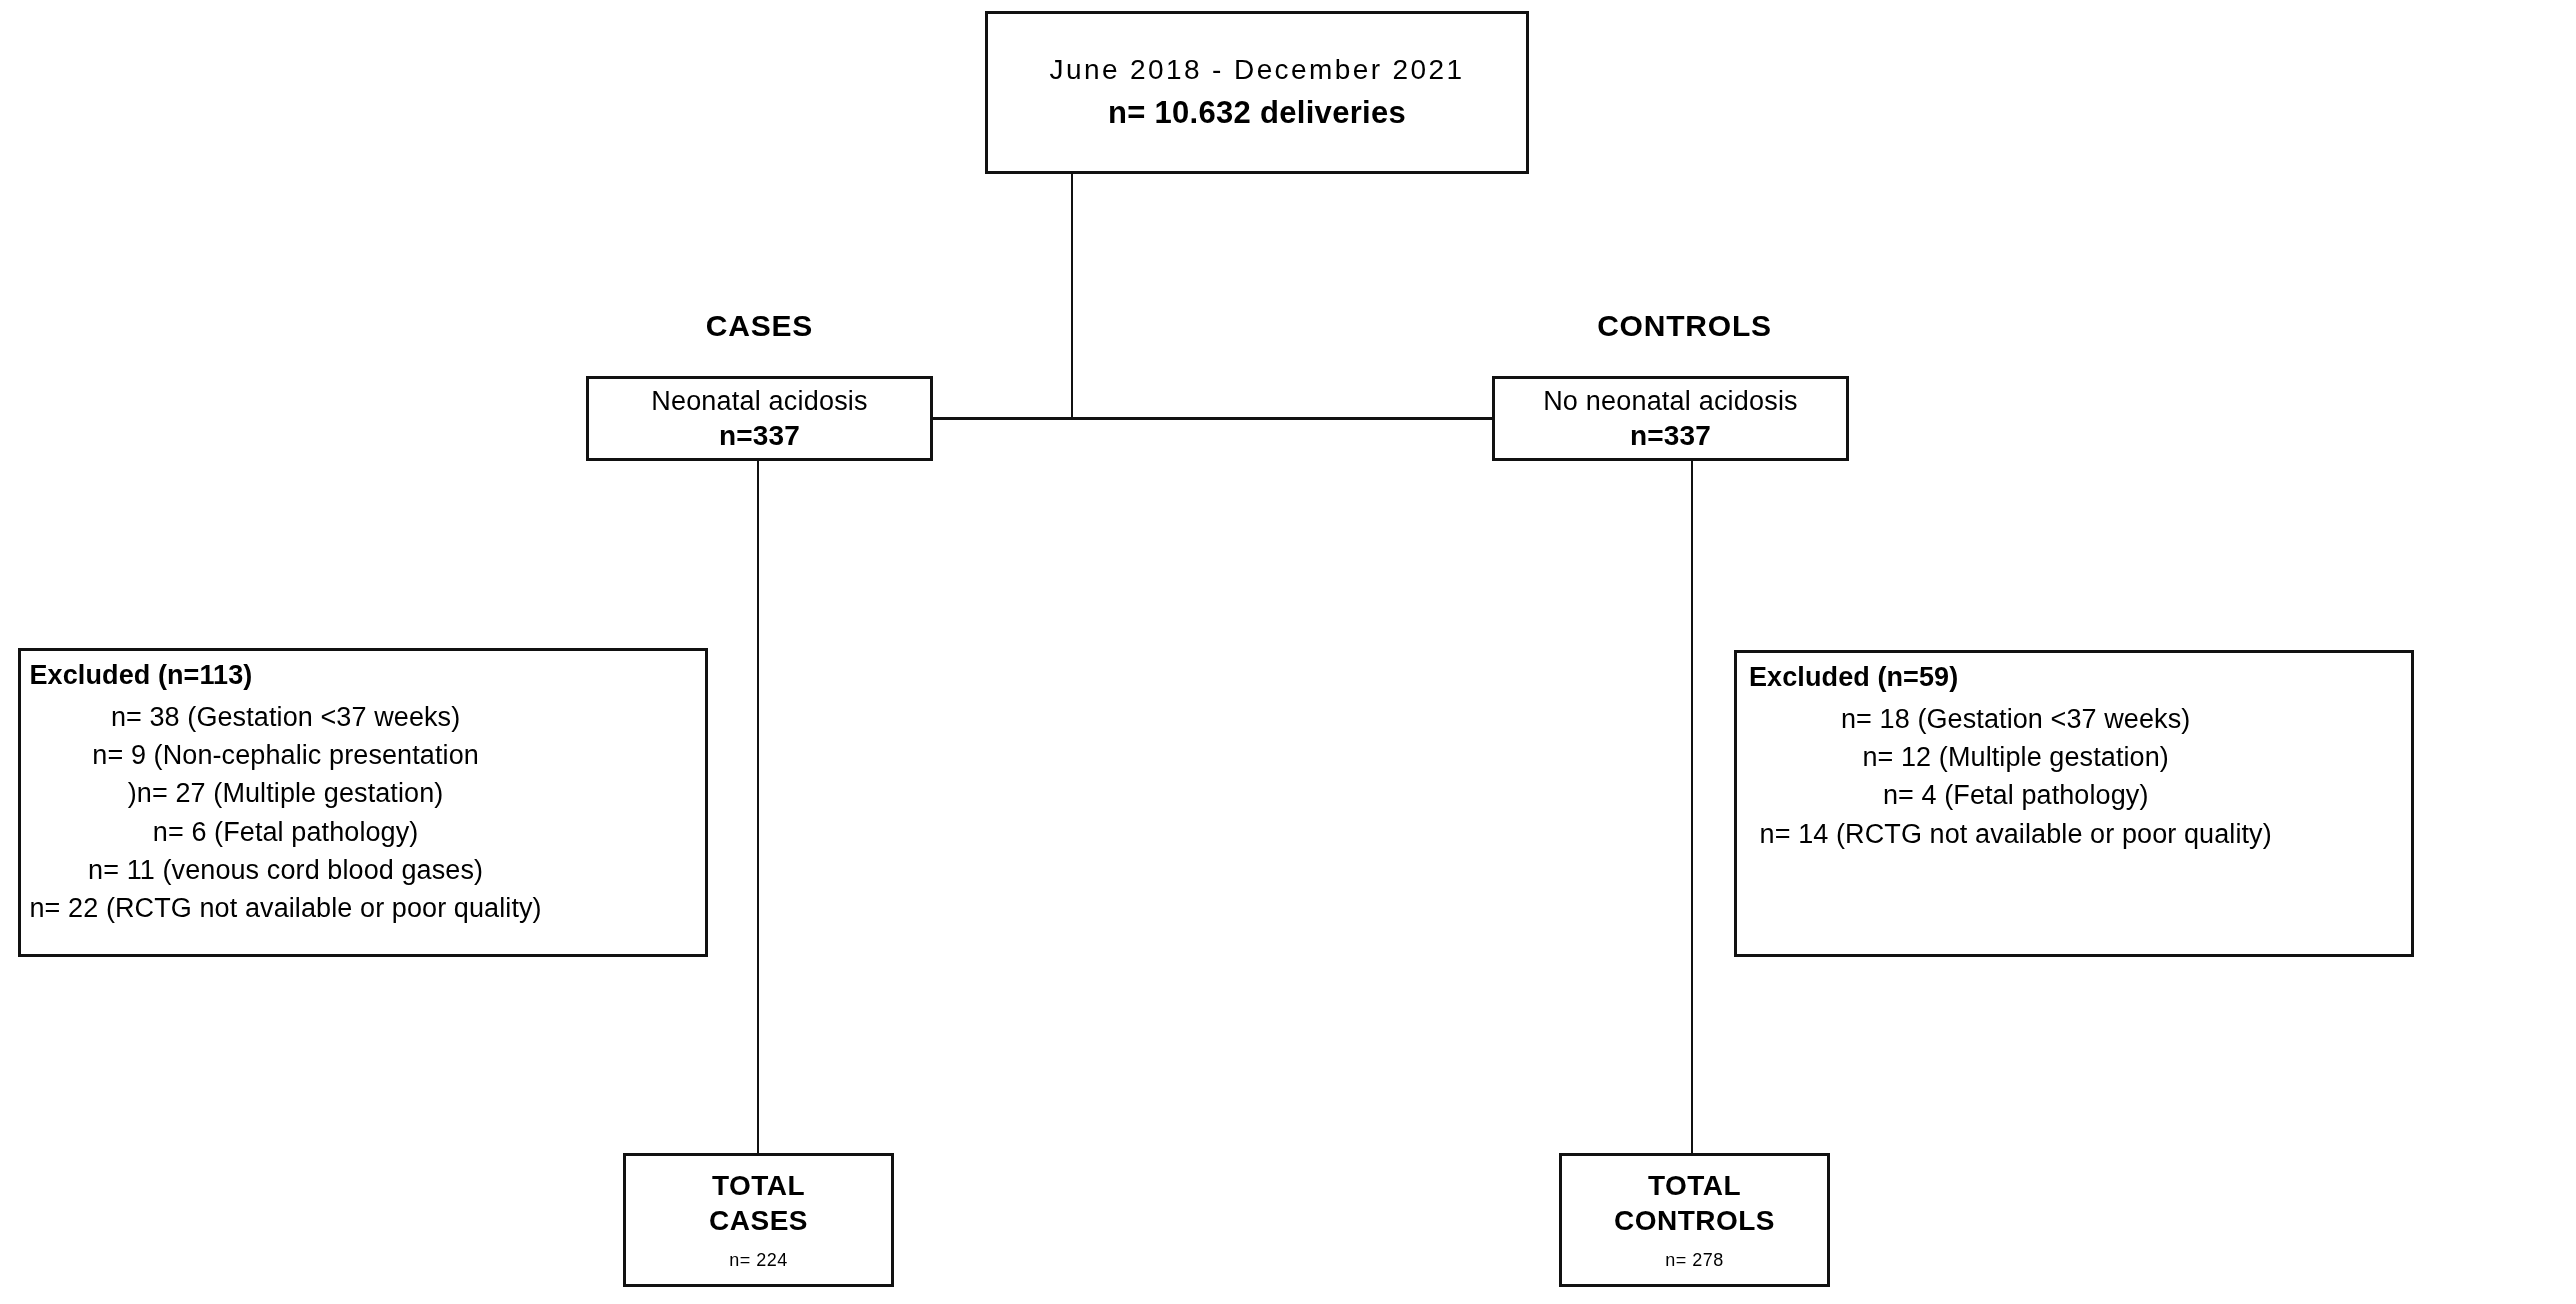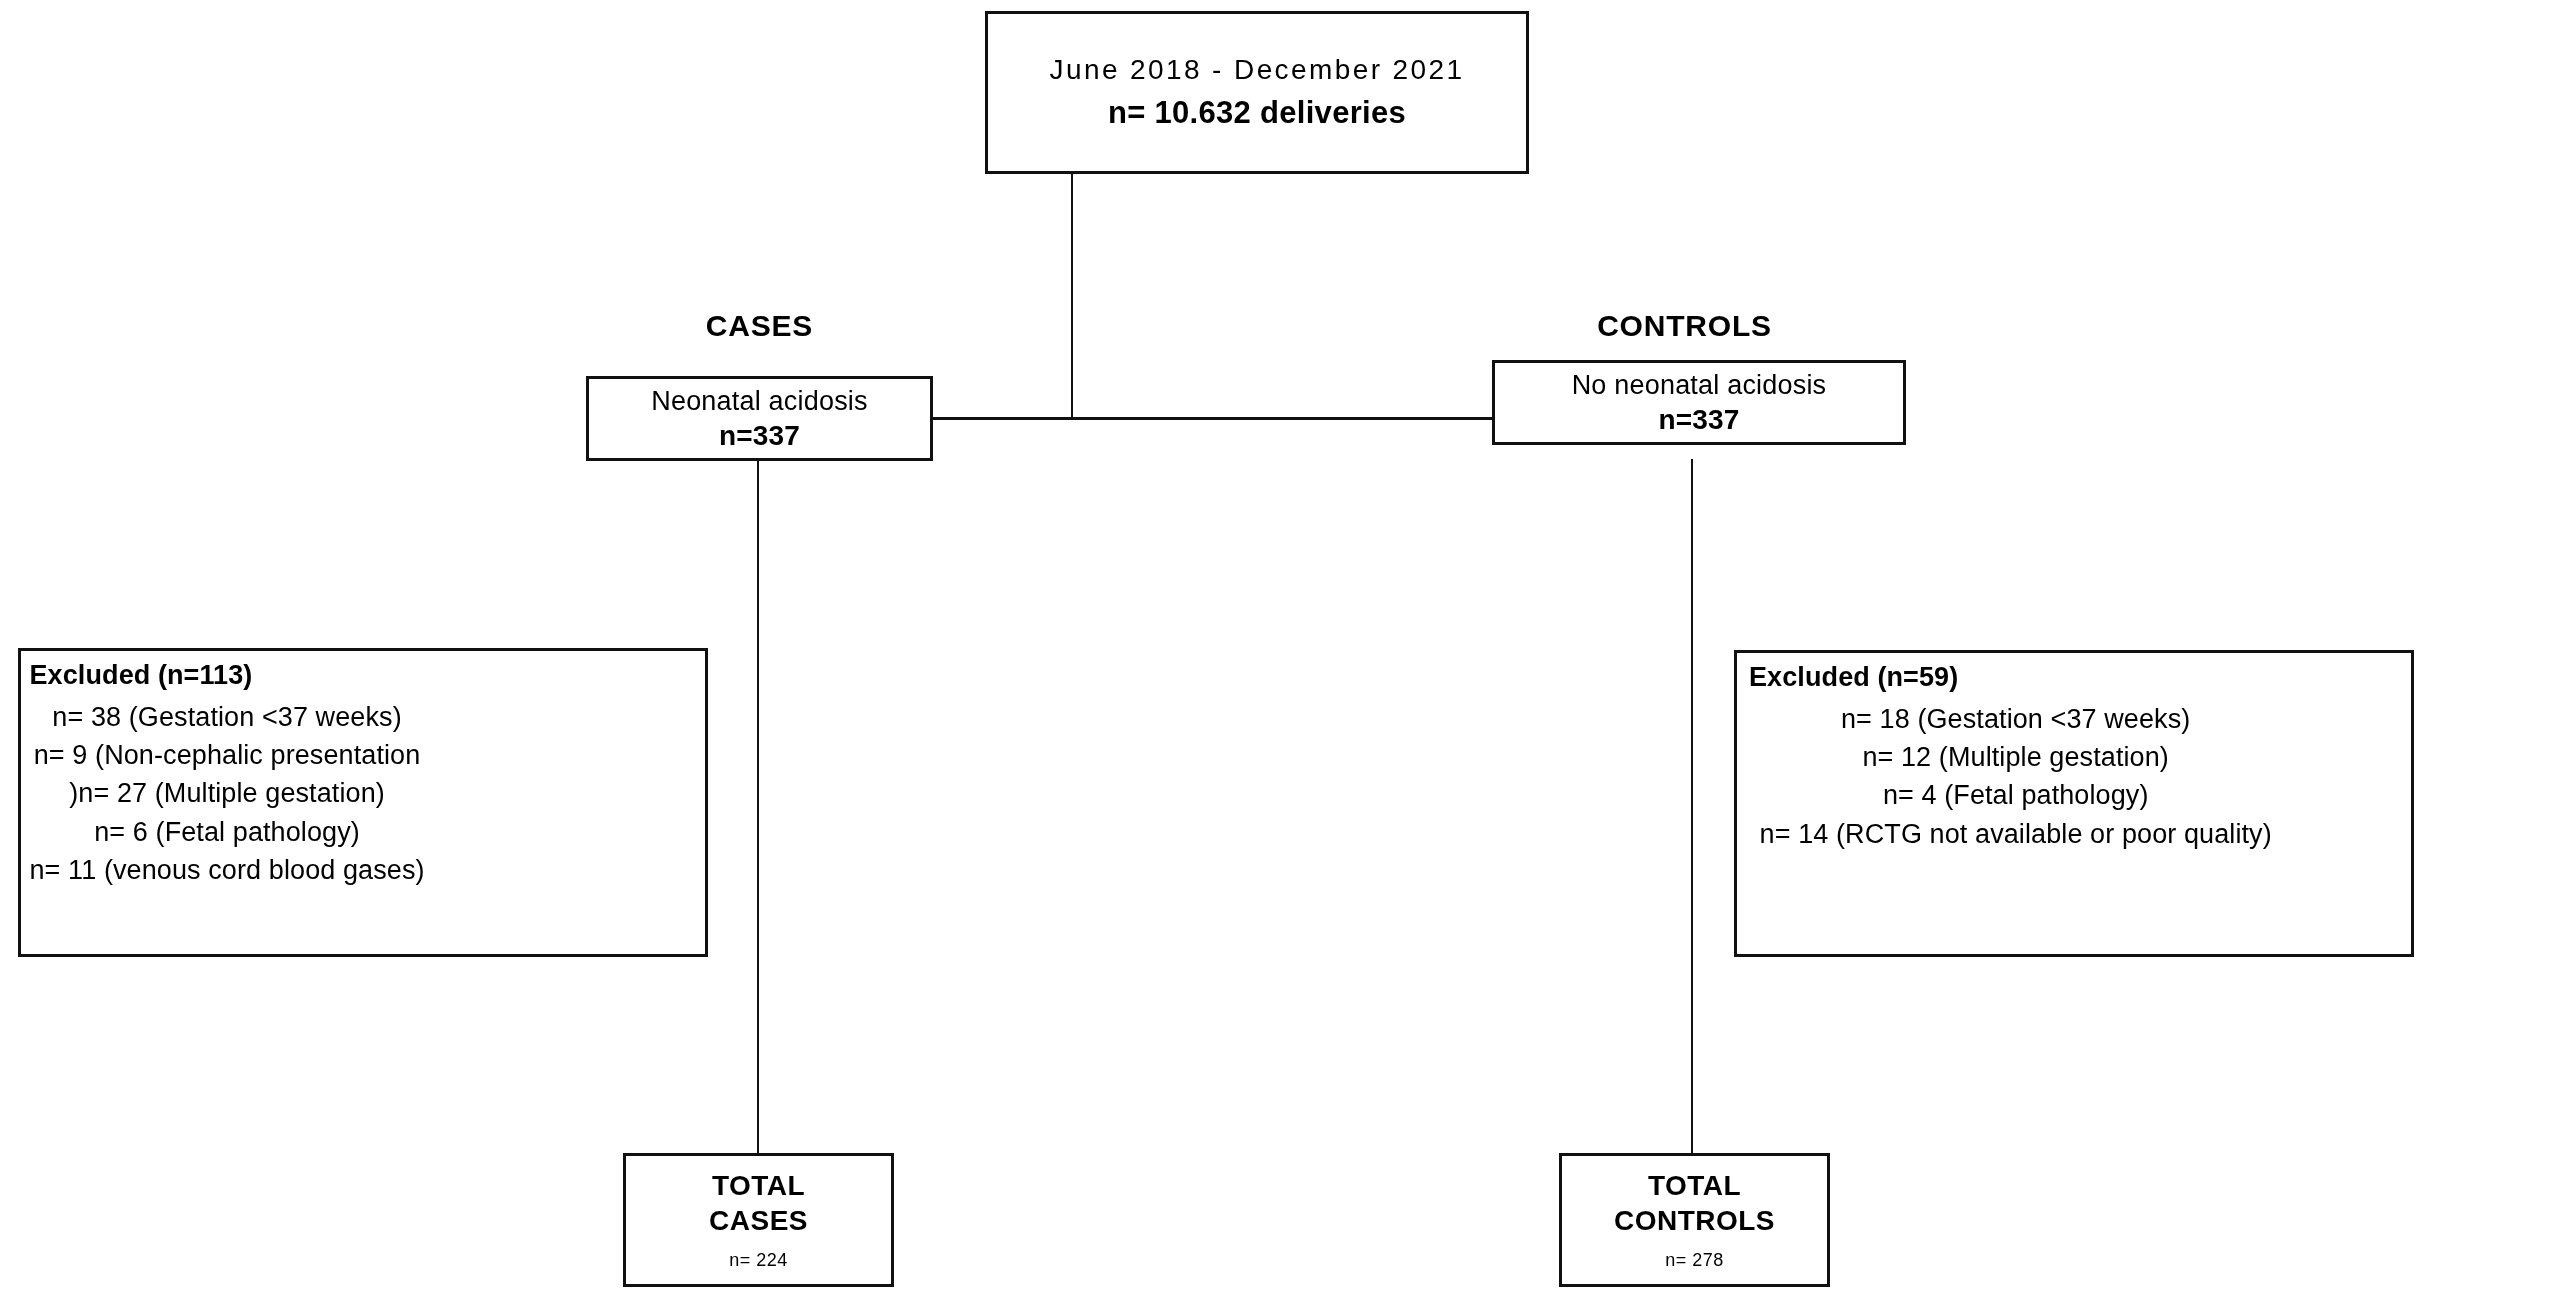--- a/index.html
+++ b/index.html
@@ -68,21 +68,21 @@
   }
   #node-enrollment .line-count {
     font-size: 31px;
     font-weight: bold;
     letter-spacing: 0.3px;
     white-space: nowrap;
   }
 
   
   #node-cases-group  { left: 586px;  top: 376px; width: 347px; height: 85px; }
-  #node-controls-group { left: 1492px; top: 360px; width: 414px; height: 85px; }
+  #node-controls-group { left: 1492px; top: 376px; width: 357px; height: 85px; }
   .group-title {
     font-size: 27px;
     letter-spacing: 0.2px;
     margin-bottom: 3px;
     white-space: nowrap;
   }
   .group-count {
     font-size: 28px;
     font-weight: bold;
     letter-spacing: 0.2px;
@@ -161,20 +161,21 @@
   <div class="vline" style="left:1691px; top:459px; height:696px;"></div>
 
   <div class="node left-align" id="node-excluded-cases">
     <div class="excl-title">Excluded (n=113)</div>
     <ul class="excl-list">
       <li>n= 38 (Gestation &lt;37 weeks)</li>
       <li>n= 9 (Non-cephalic presentation</li>
       <li>)n= 27 (Multiple gestation)</li>
       <li>n= 6 (Fetal pathology)</li>
       <li>n= 11 (venous cord blood gases)</li>
+      <li>n= 22 (RCTG not available or poor quality)</li>
     </ul>
   </div>
 
   <div class="node left-align" id="node-excluded-controls">
     <div class="excl-title">Excluded (n=59)</div>
     <ul class="excl-list">
       <li>n= 18 (Gestation &lt;37 weeks)</li>
       <li>n= 12 (Multiple gestation)</li>
       <li>n= 4 (Fetal pathology)</li>
       <li>n= 14 (RCTG not available or poor quality)</li>

